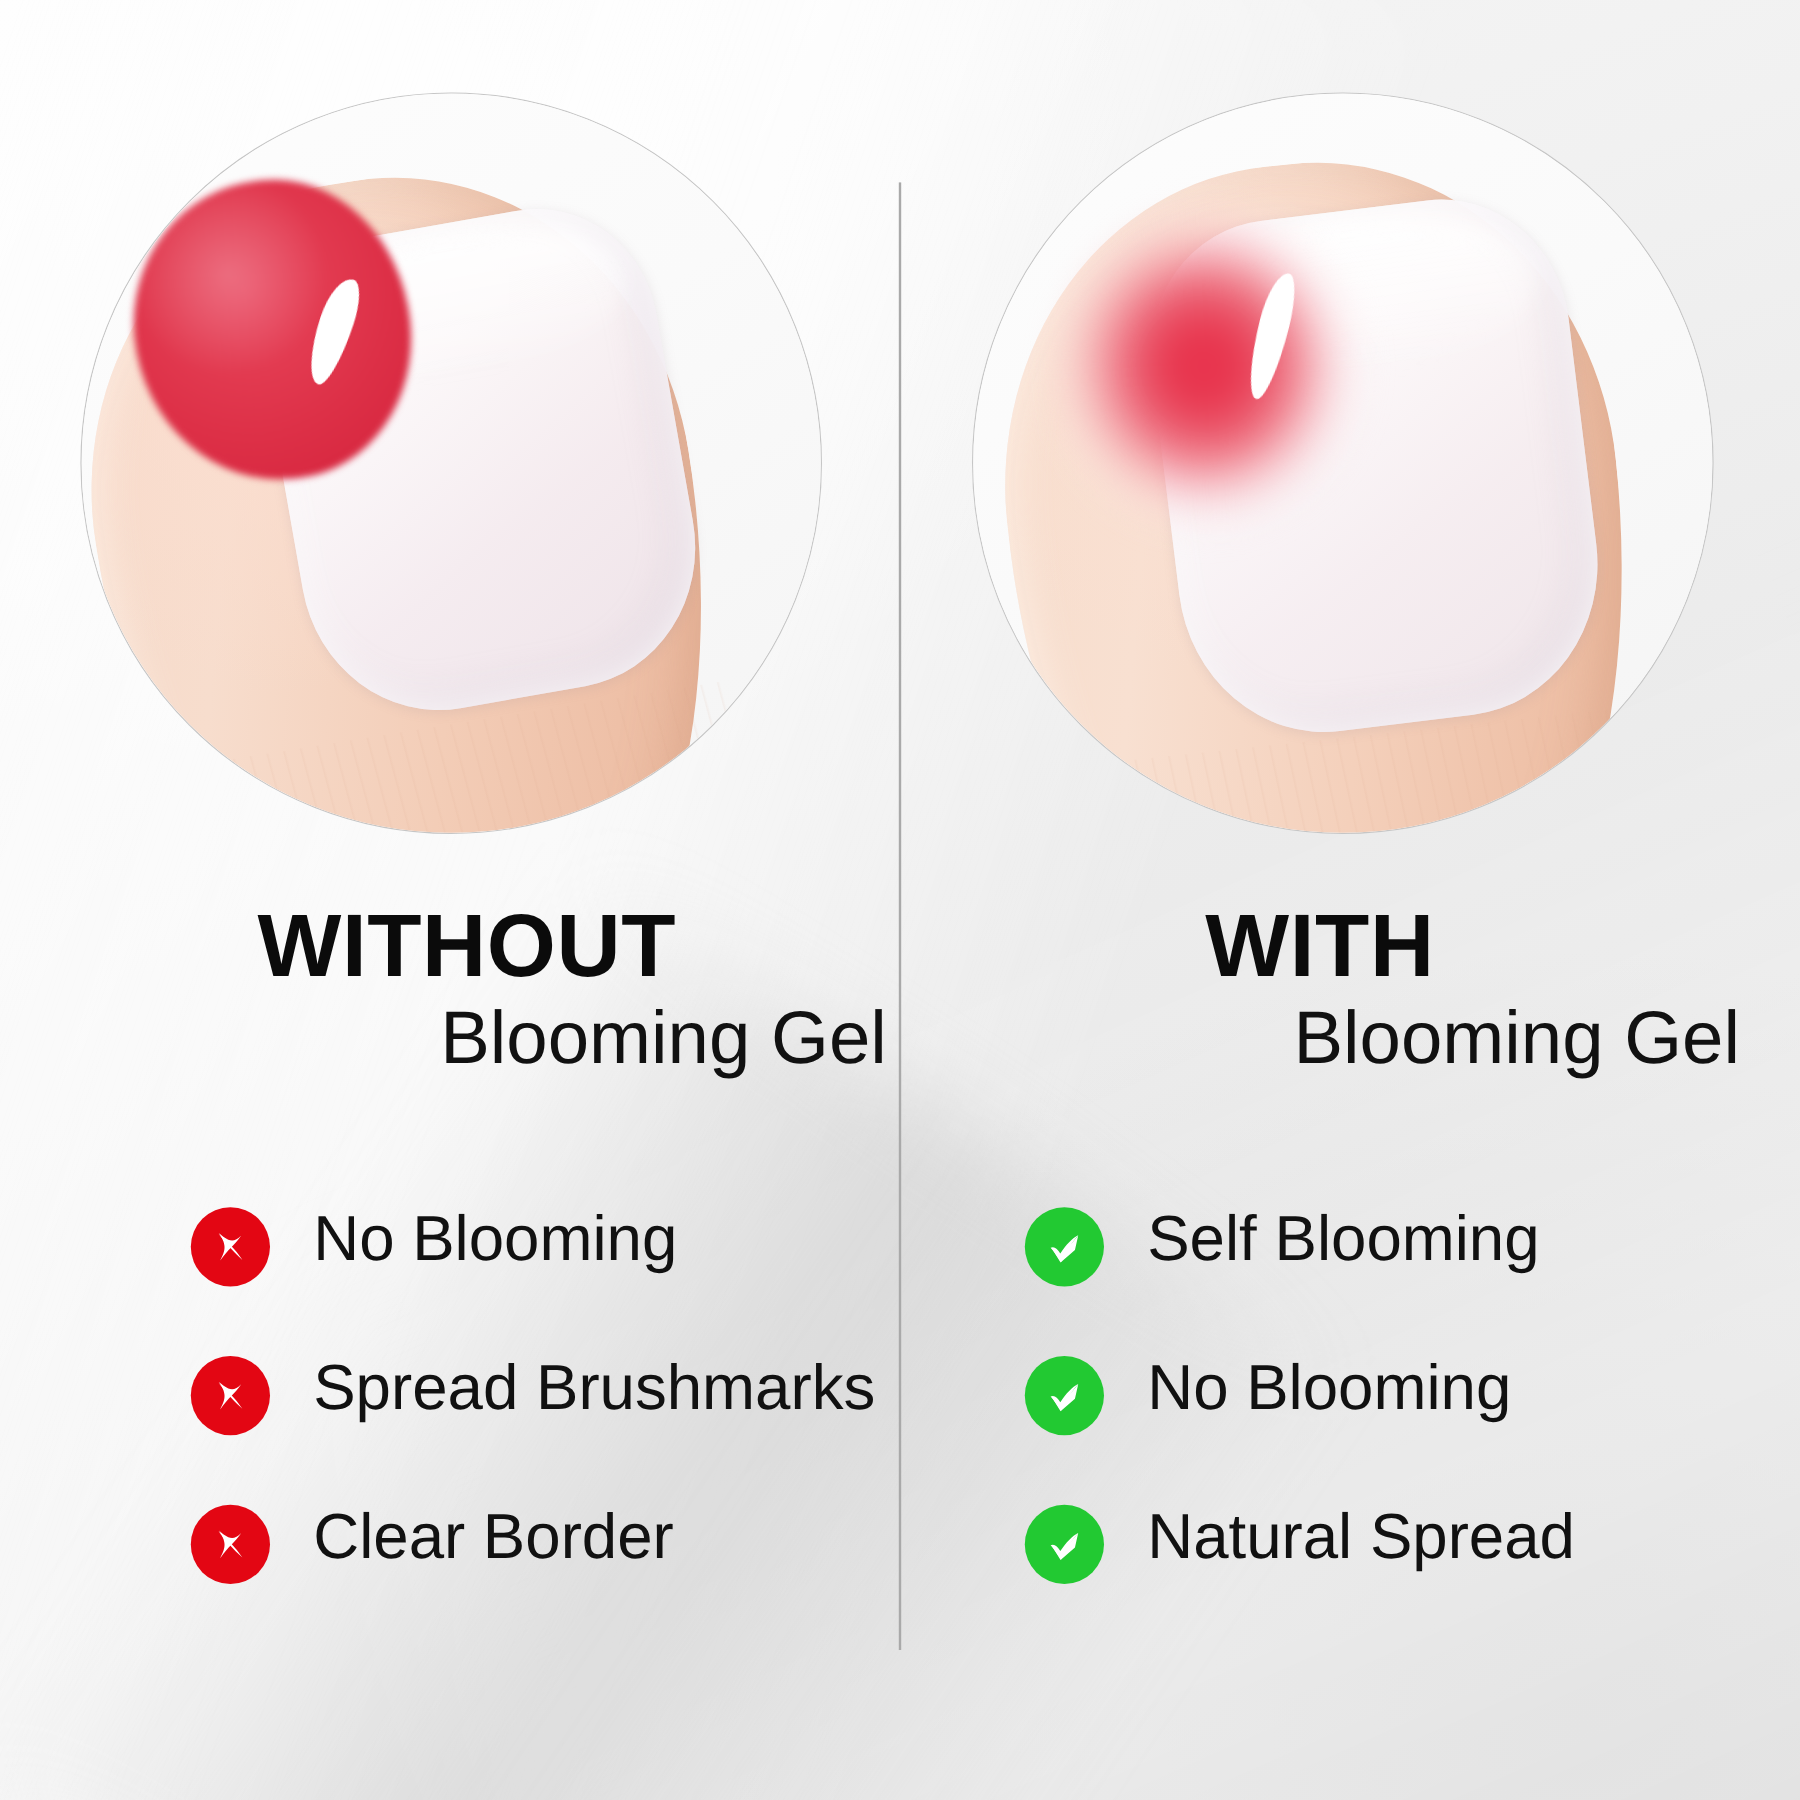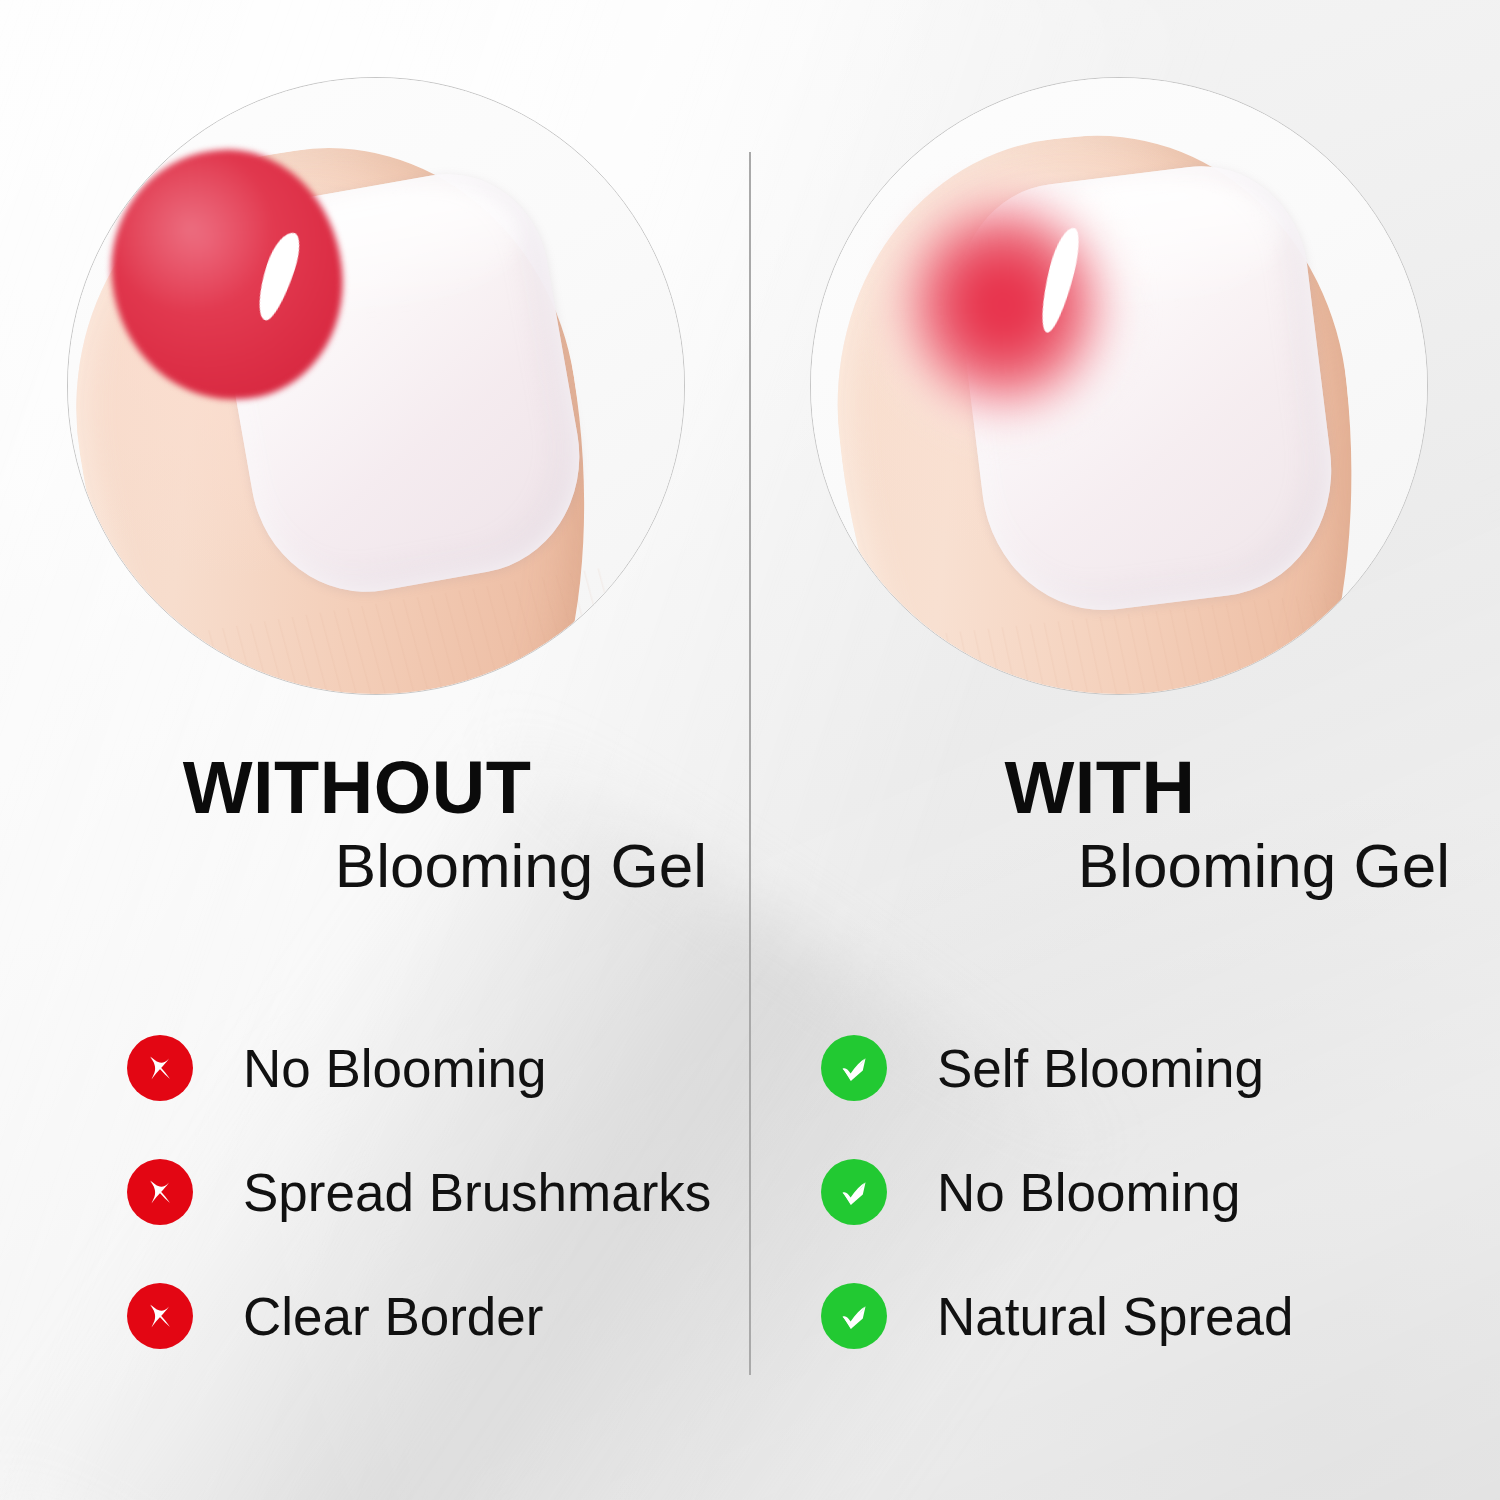--- a/index.html
+++ b/index.html
@@ -278,21 +278,21 @@
     height: 1223px;
     background: #a9a9a9;
   }
 
   
   .column {
     position: absolute;
     top: 750px;
     width: 700px;
   }
-  #column-left  { left: 7px; }
+  #column-left  { left: 39px; }
   #column-right { left: 750px; }
 
   .headline-main {
     text-align: center;
     font-size: 74px;
     font-weight: bold;
     color: #0b0b0b;
     letter-spacing: 0.5px;
     line-height: 1.02;
     margin: 0;
@@ -305,27 +305,27 @@
     line-height: 1.14;
     margin: 6px 0 0 0;
   }
 
   .feature-list {
     margin: 104px 0 0 0;
     padding: 0;
     list-style: none;
   }
   #column-left  .feature-list { padding-left: 120px; }
-  #column-right .feature-list { padding-left: 71px; }
+  #column-right .feature-list { padding-left: 104px; }
 
   .feature-item {
     display: flex;
-    align-items: center;
+    align-items: flex-start;
     height: 124px;
-    gap: 50px;
+    gap: 36px;
   }
 
   .badge {
     flex: 0 0 auto;
     width: 66px;
     height: 66px;
     border-radius: 50%;
     display: flex;
     align-items: center;
     justify-content: center;

